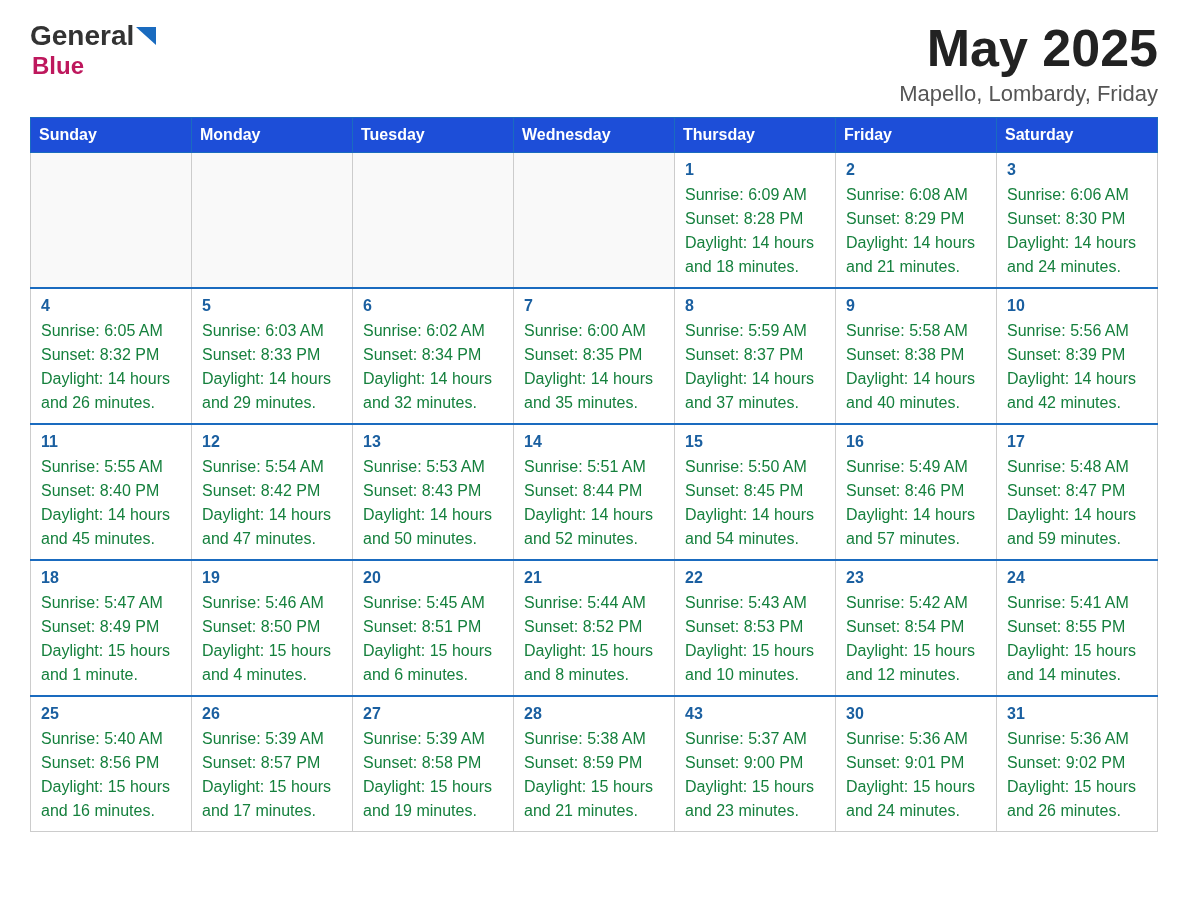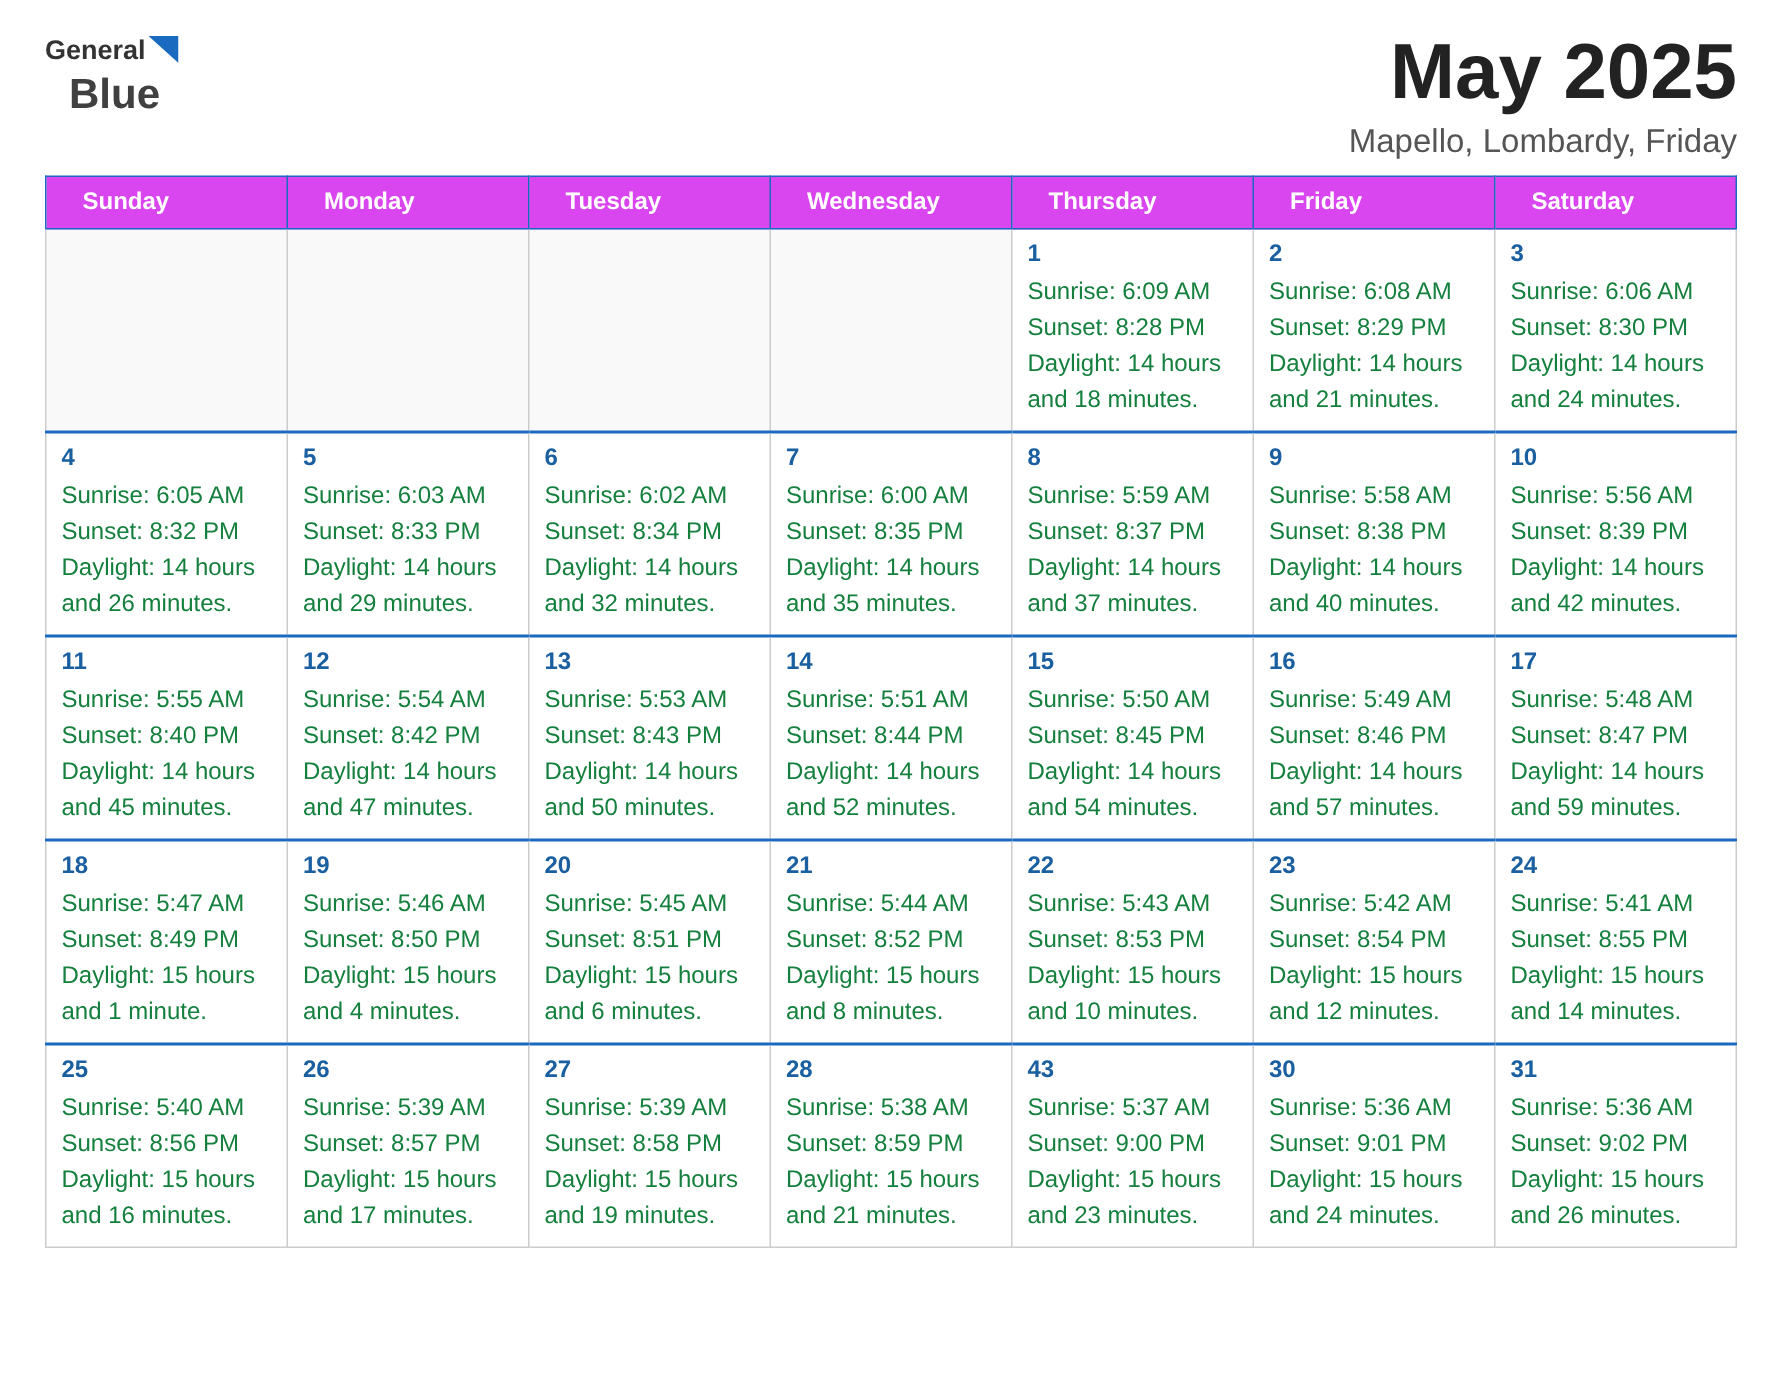--- a/index.html
+++ b/index.html
@@ -10,37 +10,37 @@
       min-height: 918px;
       padding: 20px 30px;
     }
     .header {
       display: flex;
       justify-content: space-between;
       align-items: flex-start;
       margin-bottom: 10px;
     }
     .logo-text-general {
-      font-size: 18px;
+      font-size: 28px;
       font-weight: bold;
       color: #333;
     }
     .logo-wrapper {
       display: flex;
       flex-direction: column;
     }
     .logo-top-row {
       display: flex;
       align-items: center;
     }
     .logo-bottom {
-      font-size: 28px;
-      font-weight: bold;
-      color: #404040;
-      margin-left: 16px;
+      font-size: 24px;
+      font-weight: bold;
+      color: #be185d;
+      margin-left: 2px;
     }
     .title-block {
       text-align: right;
     }
     .month-title {
       font-size: 52px;
       font-weight: bold;
       color: #222;
       line-height: 1.1;
     }
@@ -48,25 +48,25 @@
       font-size: 22px;
       color: #555;
       margin-top: 4px;
     }
     .calendar {
       width: 100%;
       border-collapse: collapse;
       margin-top: 10px;
     }
     .calendar th {
-      background-color: #d946ef;
+      background-color: #1d4ed8;
       color: #fff;
       font-size: 16px;
       font-weight: bold;
-      padding: 8px 24px;
+      padding: 8px 8px;
       text-align: left;
       border: 1px solid #1a6bbf;
     }
     .calendar td {
       border: 1px solid #ccc;
       vertical-align: top;
       padding: 8px 10px;
       width: 14.28%;
       min-height: 110px;
       font-size: 13px;

